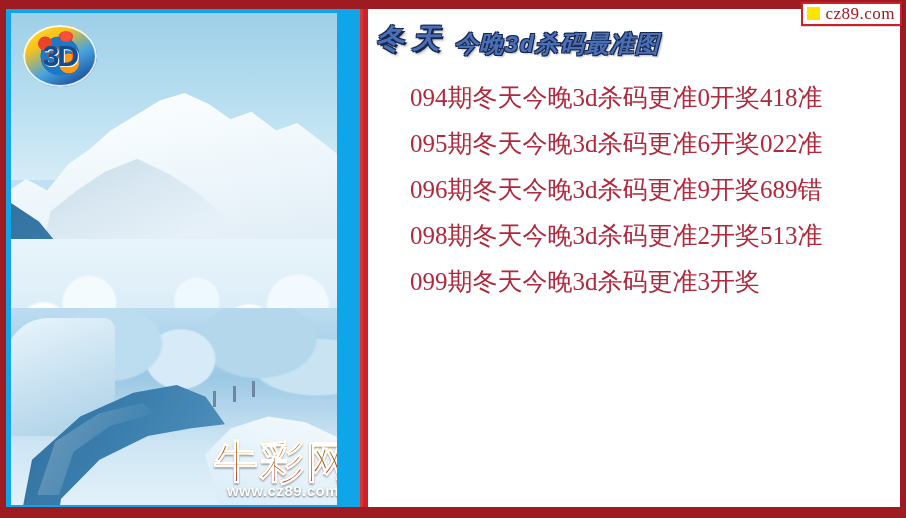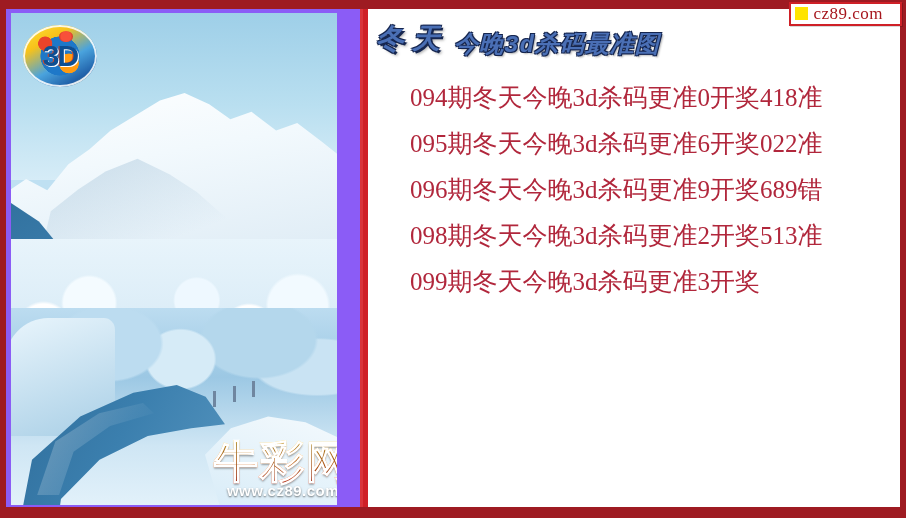--- a/index.html
+++ b/index.html
@@ -20,21 +20,21 @@
   .frame-left{position:absolute;left:0;top:0;width:6px;height:518px;background:#9e1b22;z-index:6;}
   .frame-right{position:absolute;right:0;top:0;width:6px;height:518px;background:#9e1b22;z-index:6;}
 
   
   .divider{position:absolute;left:360px;top:6px;width:8px;height:506px;background:#cf2027;z-index:5;}
   .divider-inner{position:absolute;left:0;top:0;width:3px;height:100%;background:#d9343a;}
 
   
   .photo-panel{
     position:absolute;left:6px;top:9px;width:354px;height:498px;
-    background:#8b5cf6;box-sizing:border-box;padding:4px 23px 2px 5px;z-index:2;
+    background:#0ea5e9;box-sizing:border-box;padding:4px 23px 2px 5px;z-index:2;
   }
   .photo{
     position:relative;width:100%;height:100%;overflow:hidden;
     background:#bfe0f2;
   }
   
   .sky{position:absolute;left:0;top:0;width:100%;height:34%;
     background:linear-gradient(#9ecfe8 0%,#b9dff0 55%,#d6ecf7 100%);}
   
   .peak{position:absolute;left:-4%;top:14%;width:108%;height:38%;
@@ -146,21 +146,21 @@
   .row{
     height:46px;line-height:46px;white-space:nowrap;
     font-family:Liberation Serif, serif;
     font-size:25px;color:#b1273c;letter-spacing:0px;
   }
 
   
   .badge{
     position:absolute;right:4px;top:2px;z-index:9;
     background:#ffffff;border:2px solid #cf2027;
-    padding:1px 17px 2px 4px;display:flex;align-items:center;gap:5px;
+    padding:1px 5px 2px 4px;display:flex;align-items:center;gap:5px;
     box-shadow:1px 1px 0 rgba(0,0,0,.15);
   }
   .badge .sq{width:13px;height:13px;background:#ffe400;display:block;}
   .badge .bt{
     font-family:"Liberation Serif","DejaVu Serif",serif;font-size:17px;
     color:#a6161d;letter-spacing:.5px;line-height:17px;
   }
 </style>
 </head>
 <body>

